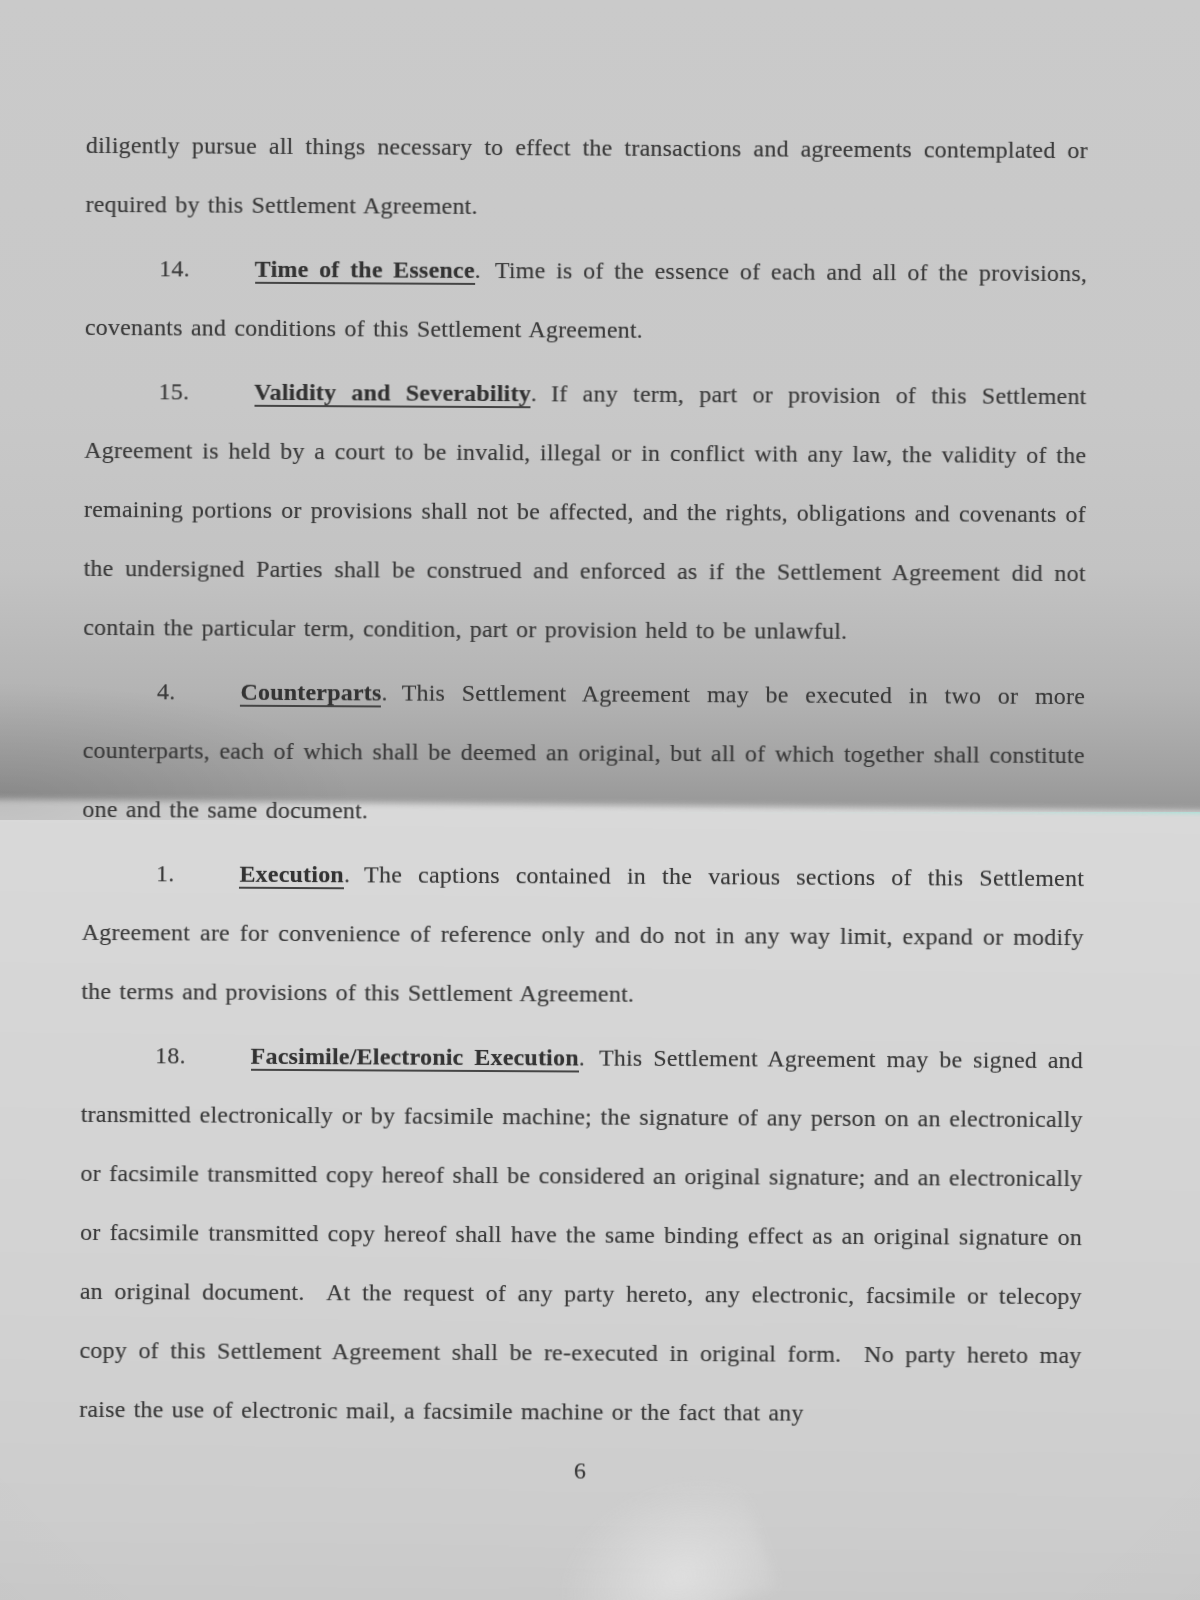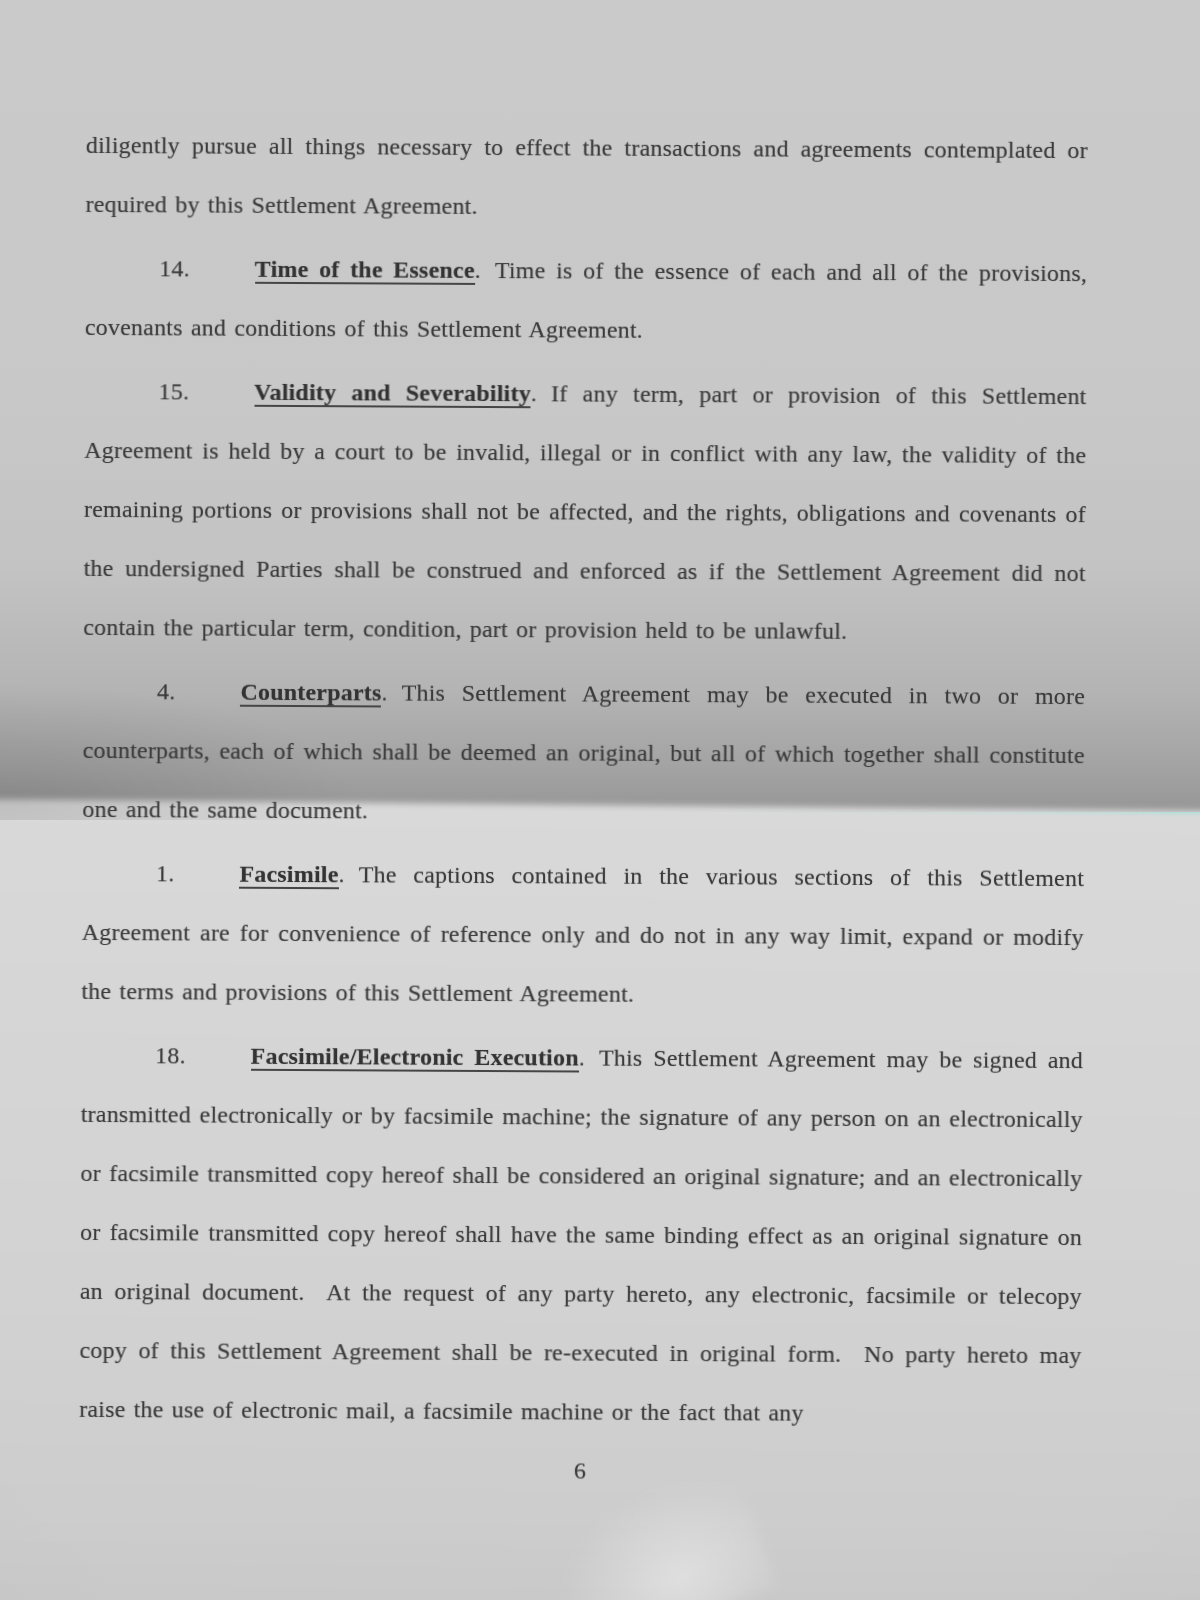--- a/index.html
+++ b/index.html
@@ -84,20 +84,20 @@
   <div class="content">
 
     <p><span>diligently pursue all things necessary to effect the transactions and agreements contemplated or required by this Settlement Agreement.</span></p>
 
     <p class="section"><span class="num">14.</span><span class="heading">Time of the Essence</span><span class="punct">.</span><span>Time is of the essence of each and all of the provisions, covenants and conditions of this Settlement Agreement.</span></p>
 
     <p class="section"><span class="num">15.</span><span class="heading">Validity and Severability</span><span class="punct">.</span><span>If any term, part or provision of this Settlement Agreement is held by a court to be invalid, illegal or in conflict with any law, the validity of the remaining portions or provisions shall not be affected, and the rights, obligations and covenants of the undersigned Parties shall be construed and enforced as if the Settlement Agreement did not contain the particular term, condition, part or provision held to be unlawful.</span></p>
 
     <p class="section"><span class="num">4.</span><span class="heading">Counterparts</span><span class="punct">.</span><span>This Settlement Agreement may be executed in two or more counterparts, each of which shall be deemed an original, but all of which together shall constitute one and the same document.</span></p>
 
-    <p class="section"><span class="num">1.</span><span class="heading">Facsimile</span><span class="punct">.</span><span>The captions contained in the various sections of this Settlement Agreement are for convenience of reference only and do not in any way limit, expand or modify the terms and provisions of this Settlement Agreement.</span></p>
+    <p class="section"><span class="num">1.</span><span class="heading">Execution</span><span class="punct">.</span><span>The captions contained in the various sections of this Settlement Agreement are for convenience of reference only and do not in any way limit, expand or modify the terms and provisions of this Settlement Agreement.</span></p>
 
     <p class="section"><span class="num">18.</span><span class="heading">Facsimile/Electronic Execution</span><span class="punct">.</span><span>This Settlement Agreement may be signed and transmitted electronically or by facsimile machine; the signature of any person on an electronically or facsimile transmitted copy hereof shall be considered an original signature; and an electronically or facsimile transmitted copy hereof shall have the same binding effect as an original signature on an original document.&nbsp; At the request of any party hereto, any electronic, facsimile or telecopy copy of this Settlement Agreement shall be re-executed in original form.&nbsp; No party hereto may raise the use of electronic mail, a facsimile machine or the fact that any</span></p>
 
     <p class="pagenum">6</p>
 
   </div>
 </div>
 
 </body></html>

